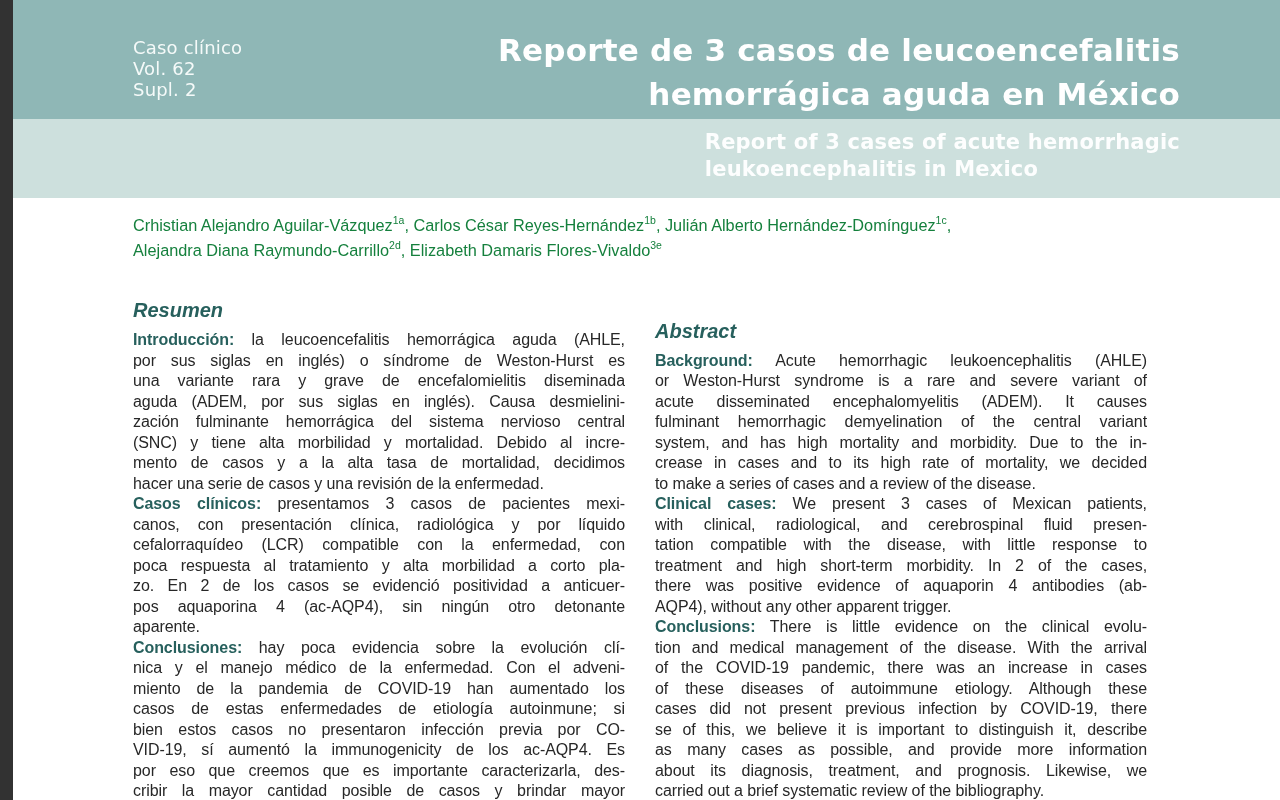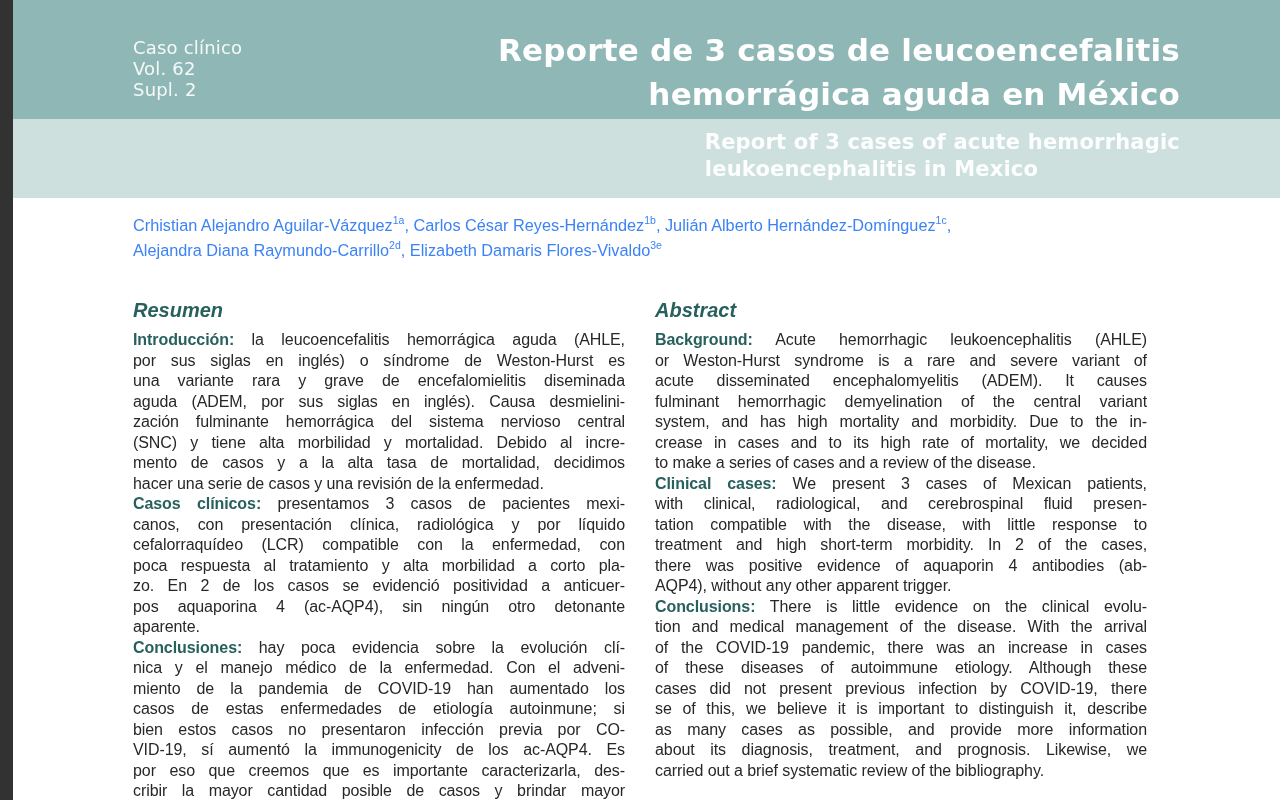--- a/index.html
+++ b/index.html
@@ -31,28 +31,28 @@
     color:#ffffff;font-family:"DejaVu Sans",sans-serif;
     font-size:31px;line-height:44px;font-weight:bold;letter-spacing:.2px;
   }
   .subtitle{
     position:absolute;right:117px;top:129px;text-align:left;
     color:#fdfefe;font-family:"DejaVu Sans",sans-serif;
     font-size:21px;line-height:27px;font-weight:bold;letter-spacing:.2px;
   }
   .authors{
     position:absolute;left:120px;top:213px;width:1014px;
-    color:#3b82f6;font-size:16.3px;line-height:25px;
+    color:#15803d;font-size:16.3px;line-height:25px;
   }
   .authors sup{
     font-size:10.5px;line-height:0;position:relative;top:-1px;vertical-align:super;
   }
   .cols{
     position:absolute;left:120px;top:300px;width:1014px;
-    display:flex;gap:30px;
+    display:flex;gap:30px;align-items:flex-end;
   }
   .col{width:492px;flex:0 0 492px;}
   .col-h{
     margin:0 0 9px 0;
     color:#27605d;font-size:20px;line-height:21px;
     font-weight:bold;font-style:italic;
   }
   .paragraph{margin:0;color:#272727;}
   .jline{
     width:492px;height:20.5px;overflow:hidden;

